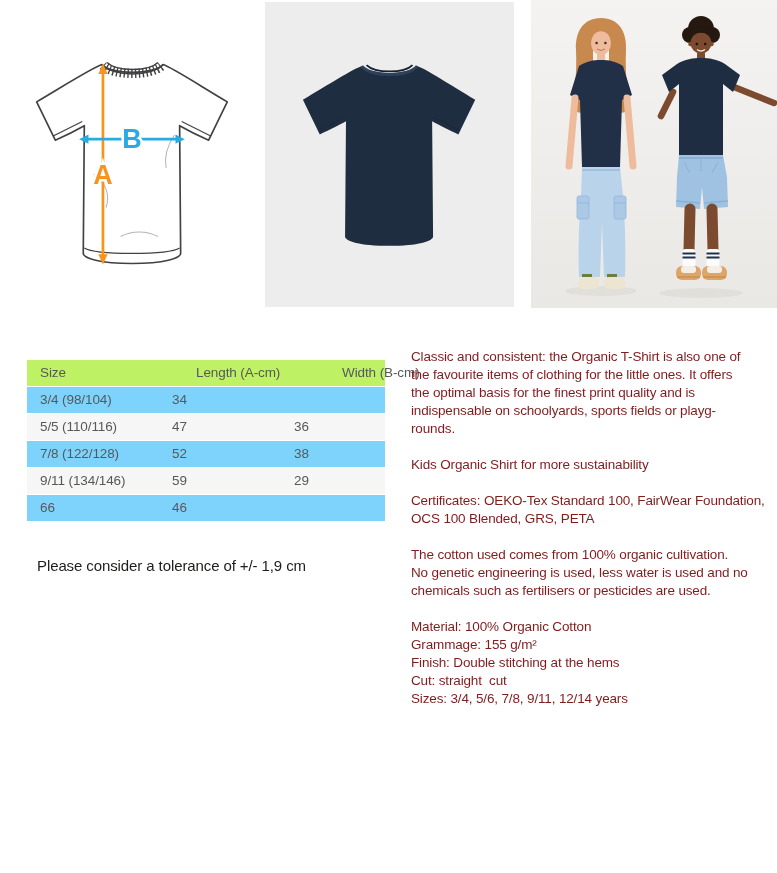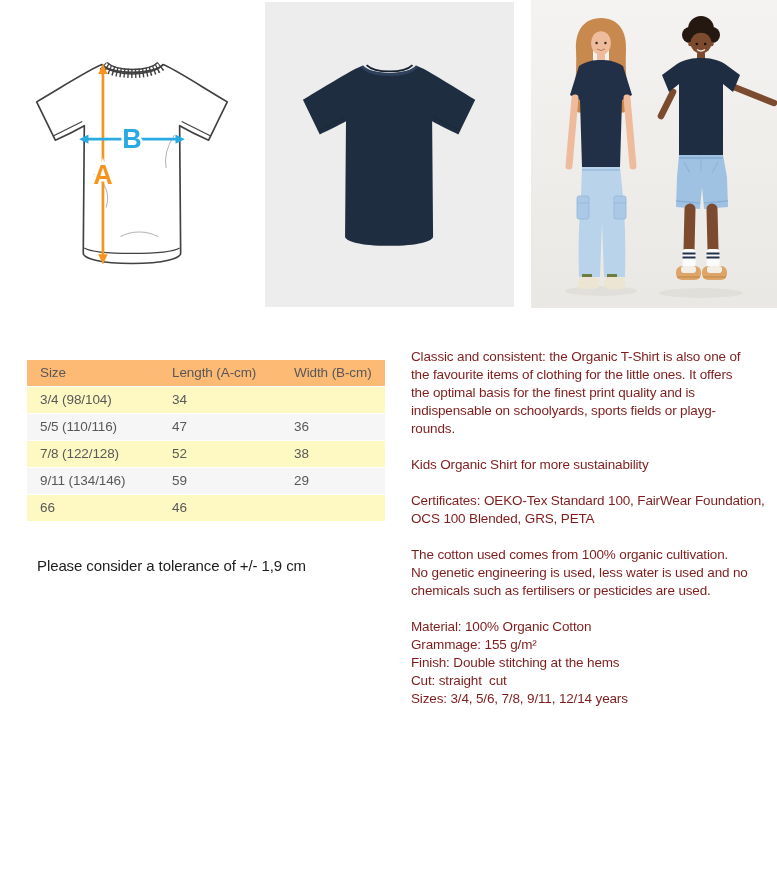--- a/index.html
+++ b/index.html
@@ -30,22 +30,22 @@
   
   .size-table {
     position: absolute; left: 27px; top: 360px; width: 358px;
     font-size: 13.5px; color: #58585a; letter-spacing: -0.1px;
   }
   .t-row {
     display: grid; grid-template-columns: 132px 122px 104px;
     height: 26px; line-height: 26px; margin-bottom: 1px;
   }
   .t-row > div { padding-left: 13px; overflow: hidden; white-space: nowrap; }
-  .t-head  { background: #fdba74; }
-  .t-odd   { background: #fef9c3; }
+  .t-head  { background: #bef264; gap: 24px; }
+  .t-odd   { background: #7dd3fc; }
   .t-even  { background: #f7f6f6; }
 
   
   .tolerance {
     position: absolute; left: 37px; top: 557px;
     font-size: 15px; color: #1d1d1b; letter-spacing: -0.1px;
   }
 
   
   .description {

